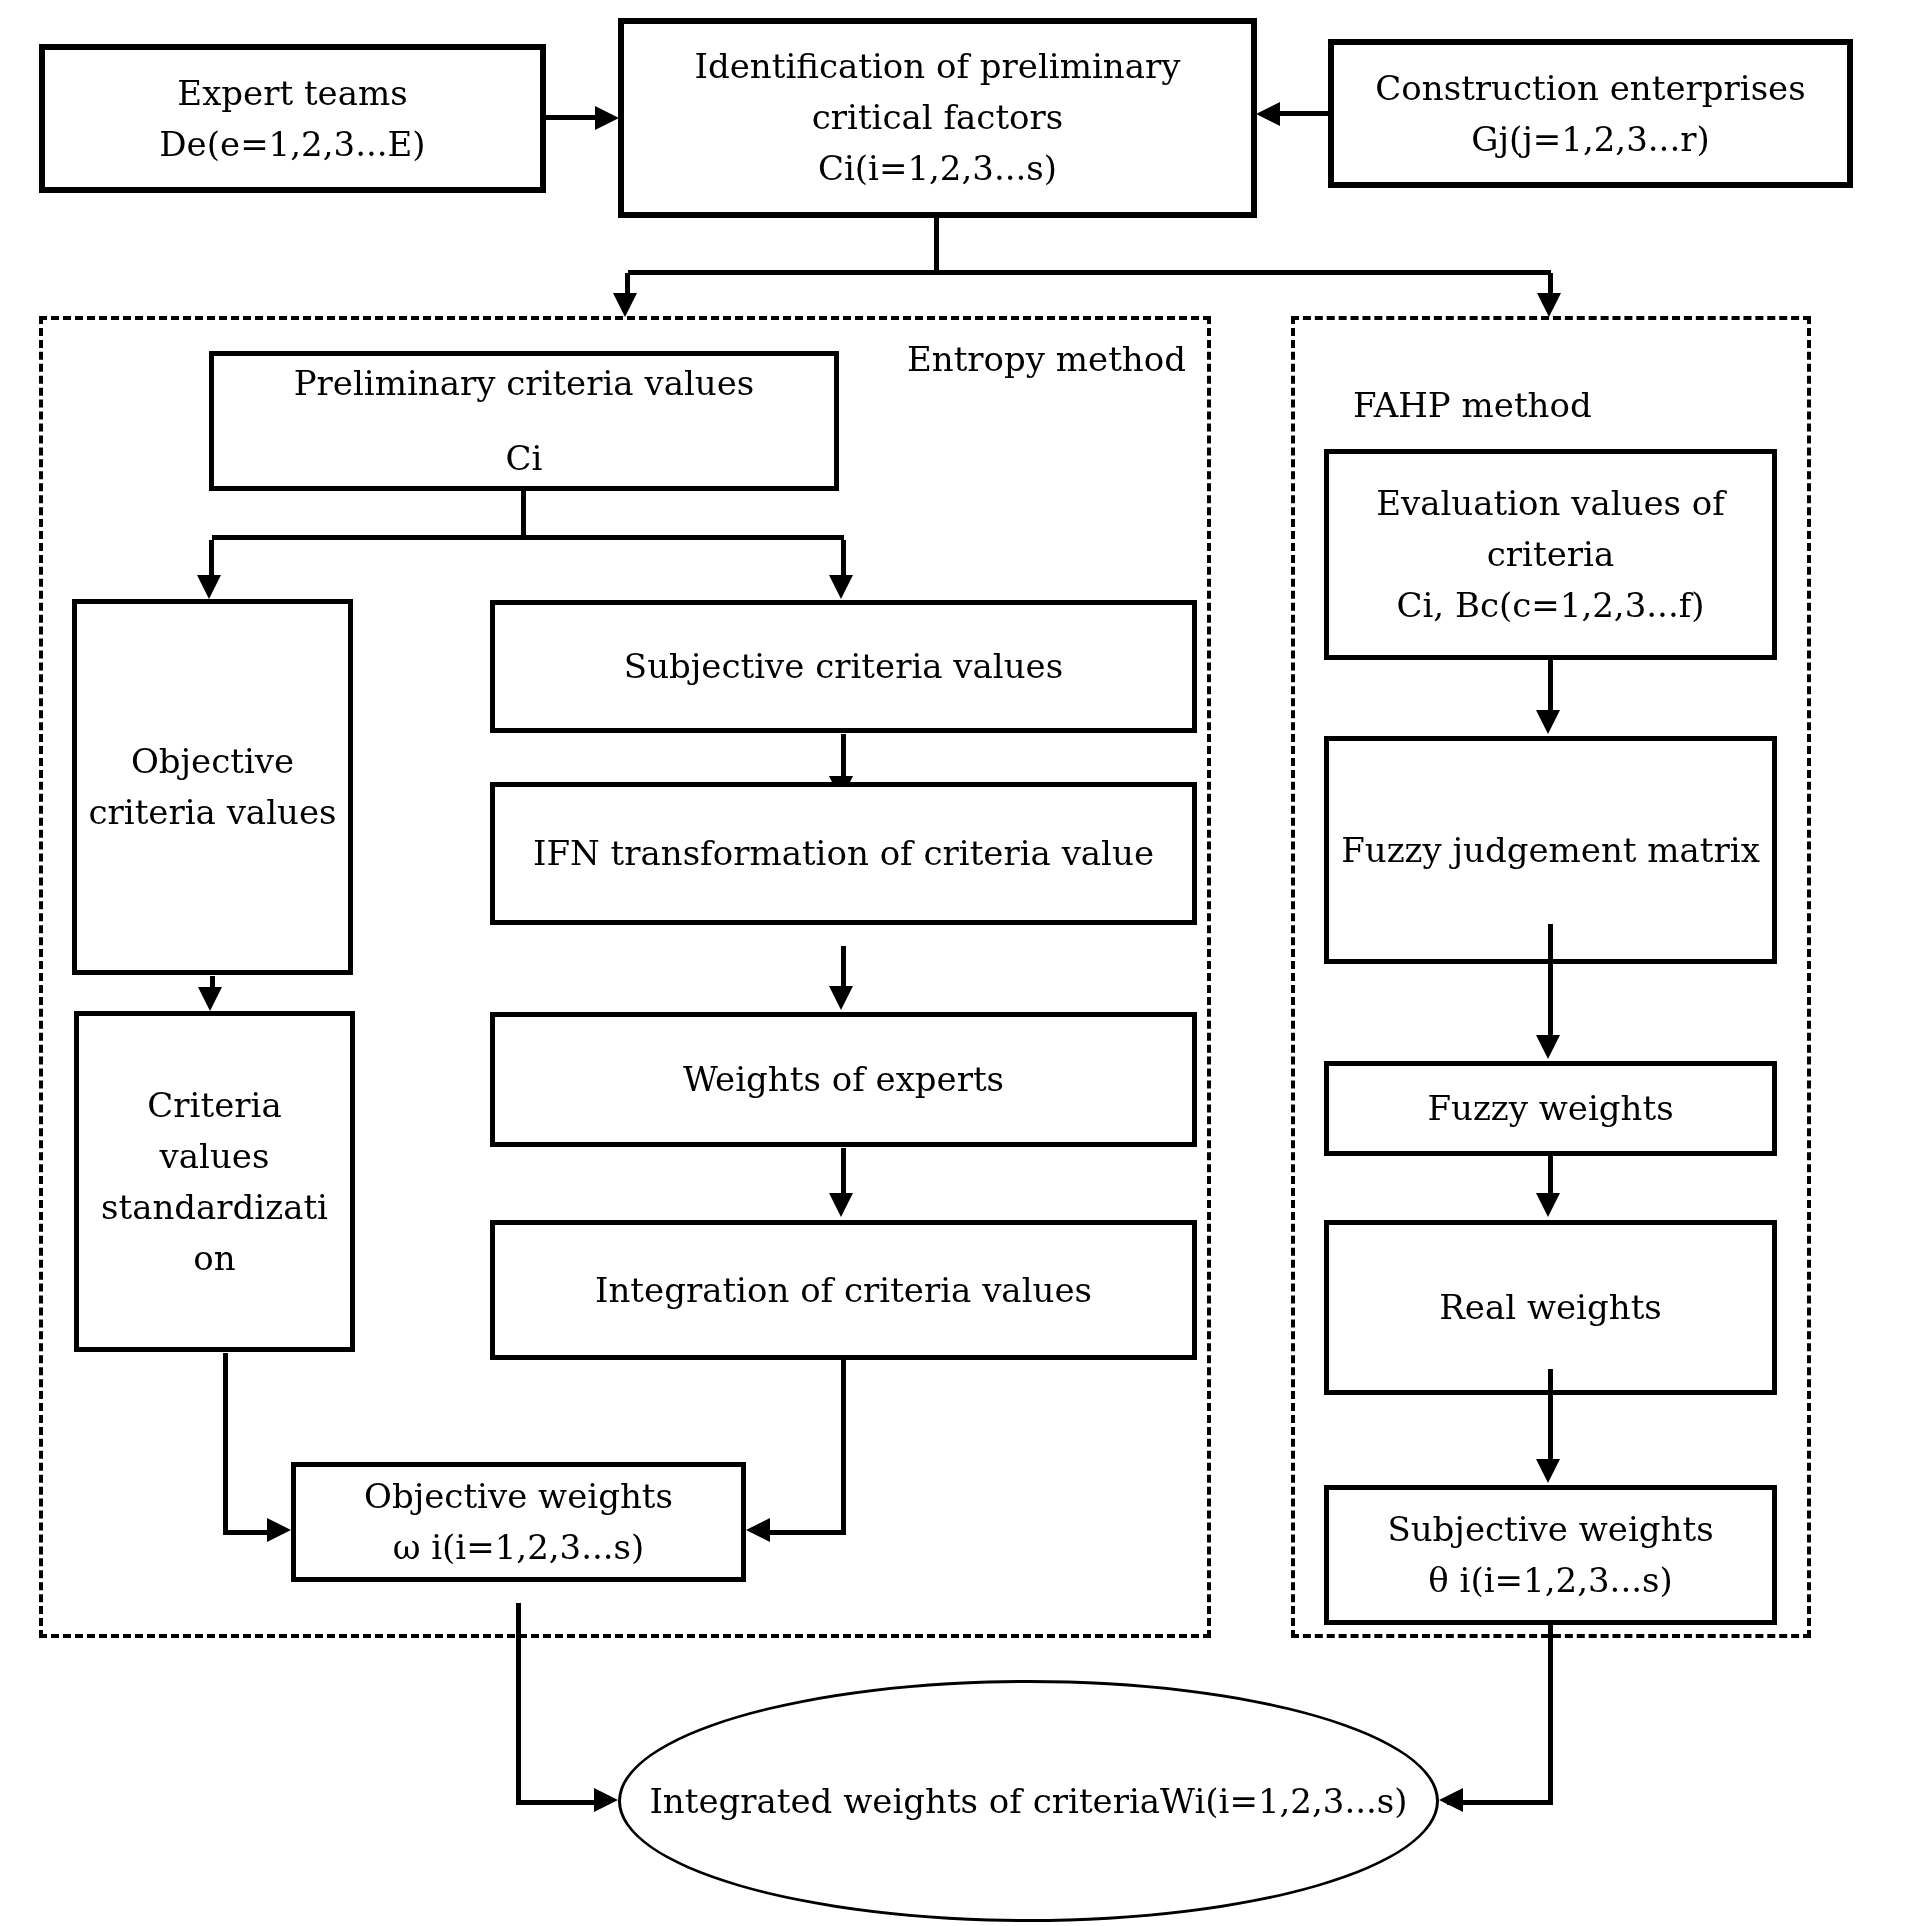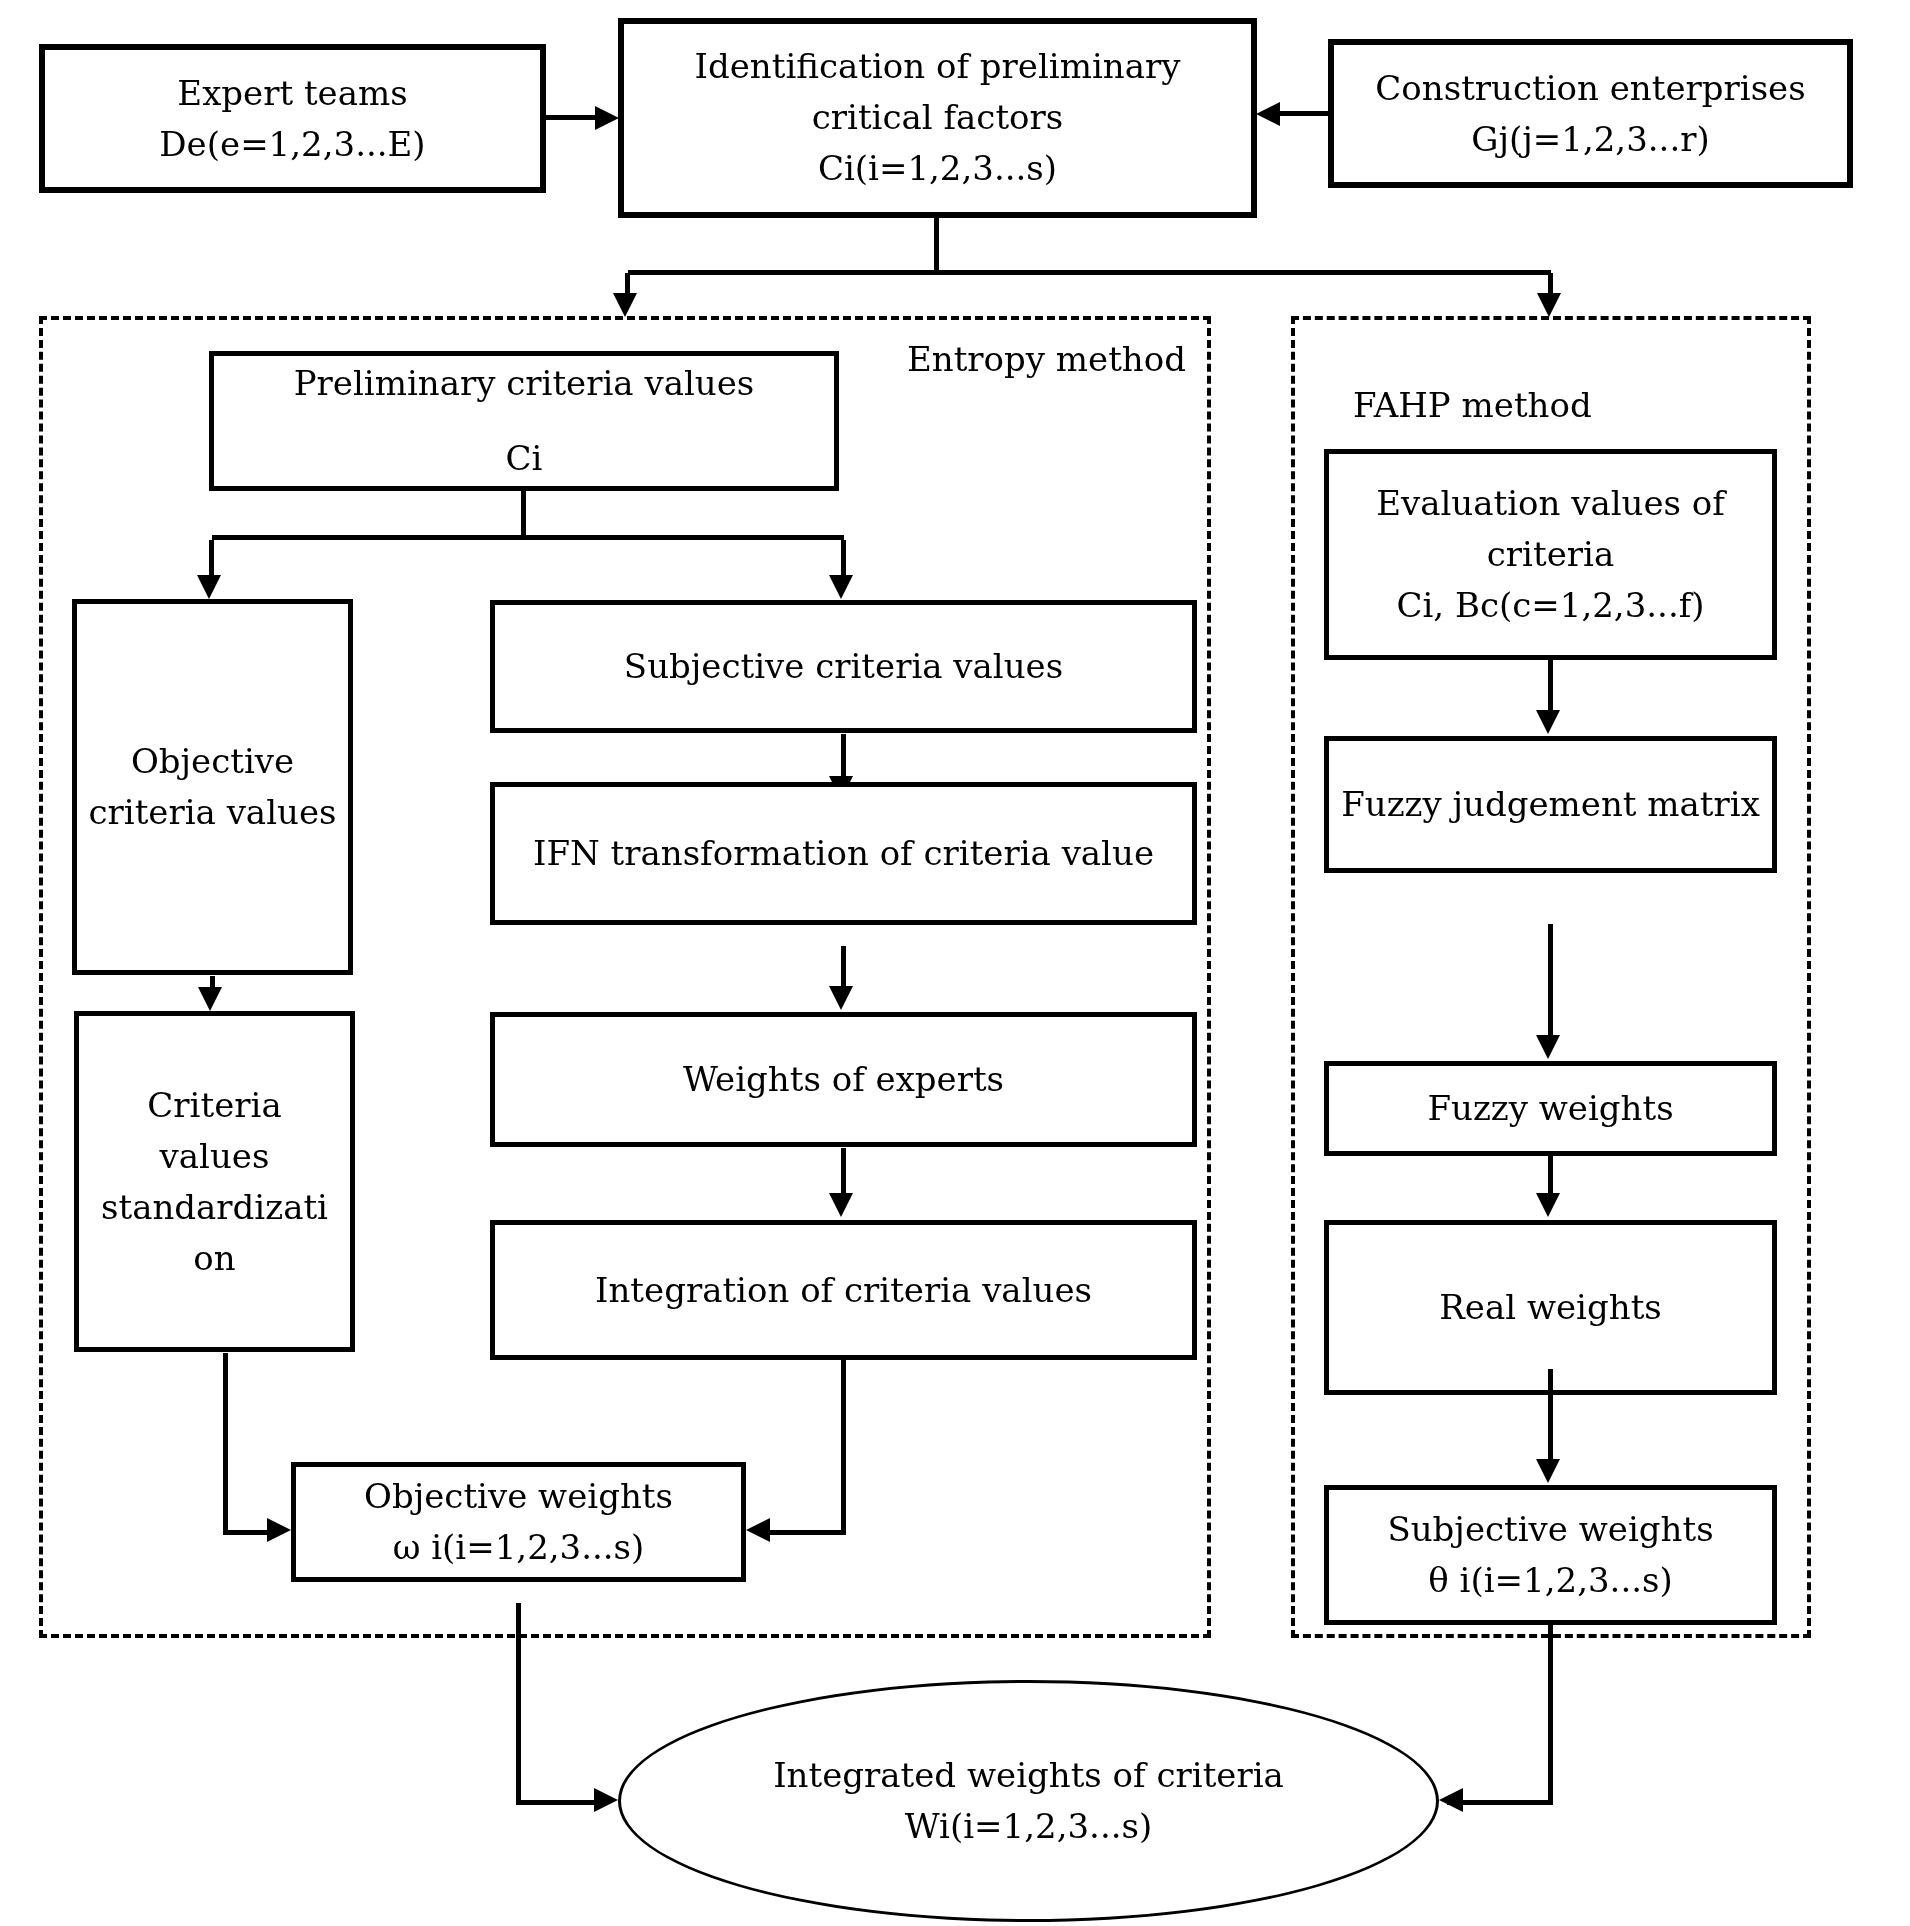--- a/index.html
+++ b/index.html
@@ -24,21 +24,21 @@
     position:absolute;
     border:4.9px dashed #000;
     box-sizing:border-box;
     background:transparent;
   }
   .ellipse {
     position:absolute;
     border:3.5px solid #000;
     border-radius:50%;
     box-sizing:border-box;
-    display:flex; flex-direction:column;
+    display:flex; flex-direction:row;
     align-items:center; justify-content:center;
     text-align:center;
     font-size:34px; line-height:51px;
     background:#fff;
   }
   .mlabel { position:absolute; font-size:34px; line-height:39px; white-space:nowrap; }
   .hline, .vline { position:absolute; background:#000; }
   .ah { position:absolute; width:0; height:0; }
   .ah-r { border-top:12px solid transparent; border-bottom:12px solid transparent; border-left:24px solid #000; }
   .ah-l { border-top:12px solid transparent; border-bottom:12px solid transparent; border-right:24px solid #000; }
@@ -155,21 +155,21 @@
 
   <div class="box" style="left:1324px;top:449px;width:453px;height:211px;">
     <div>Evaluation values of</div>
     <div>criteria</div>
     <div>Ci, Bc(c=1,2,3...f)</div>
   </div>
 
   <div class="vline" style="left:1548px;top:660px;width:4.9px;height:51px;"></div>
   <div class="ah ah-d" style="left:1536px;top:710px;"></div>
 
-  <div class="box" style="left:1324px;top:736px;width:453px;height:137px;">
+  <div class="box" style="left:1324px;top:736px;width:453px;height:228px;">
     <div>Fuzzy judgement matrix</div>
   </div>
 
   <div class="vline" style="left:1548px;top:924px;width:4.9px;height:112px;"></div>
   <div class="ah ah-d" style="left:1536px;top:1035px;"></div>
 
   <div class="box" style="left:1324px;top:1061px;width:453px;height:95px;">
     <div>Fuzzy weights</div>
   </div>
 

